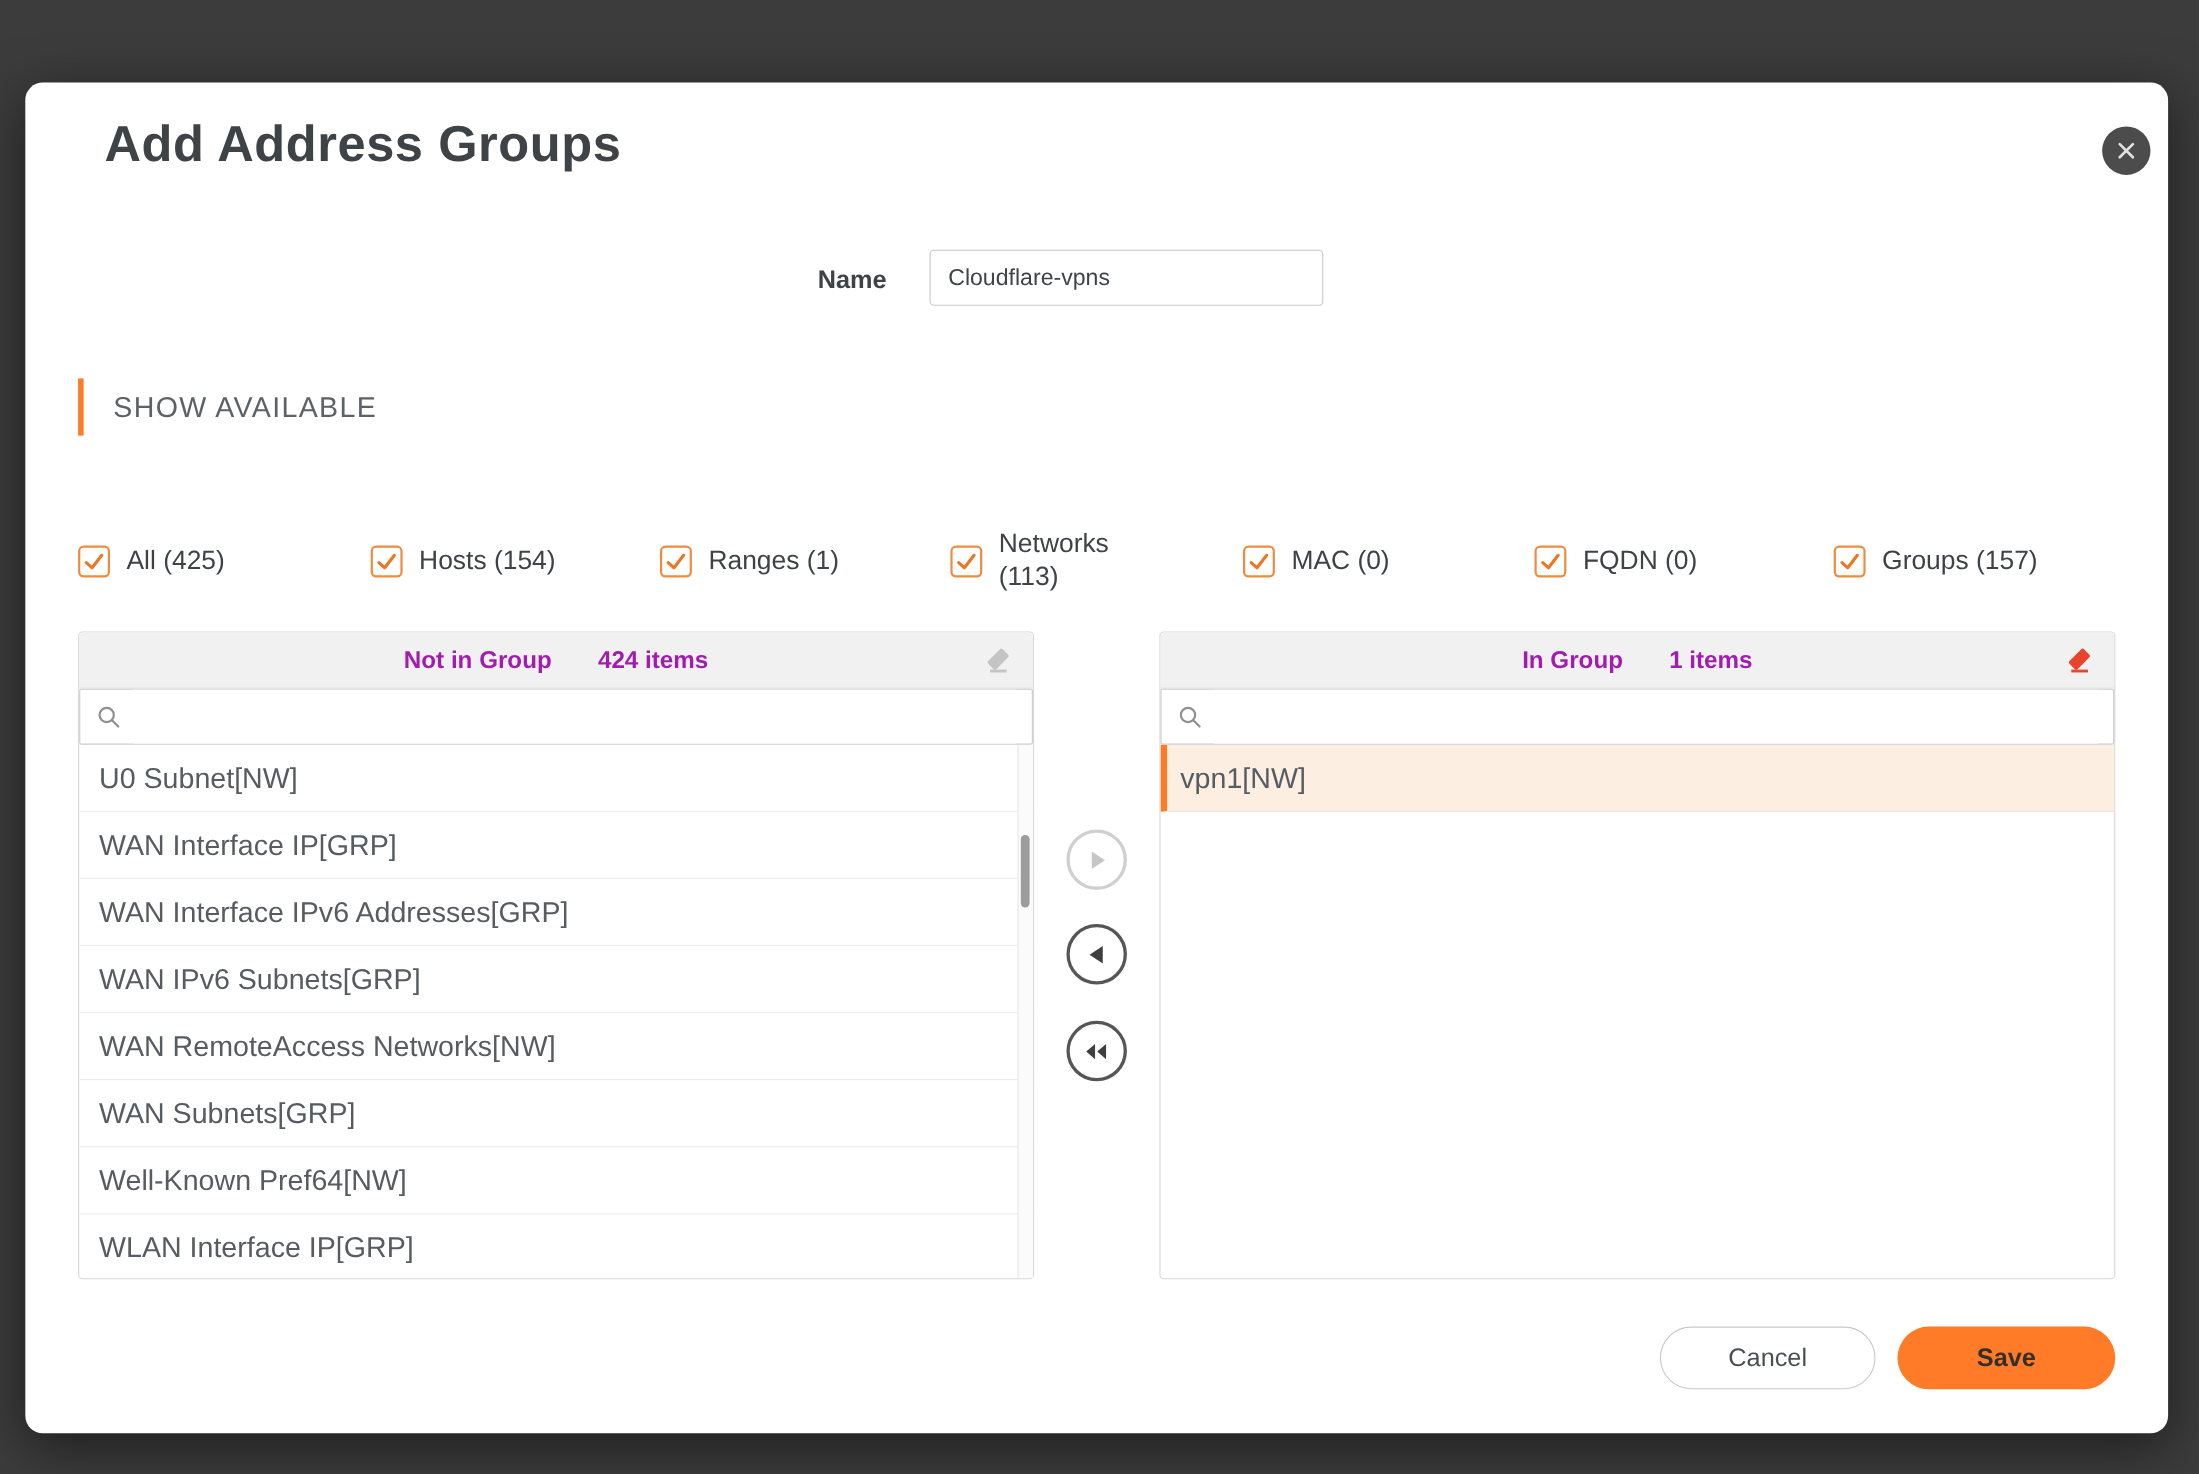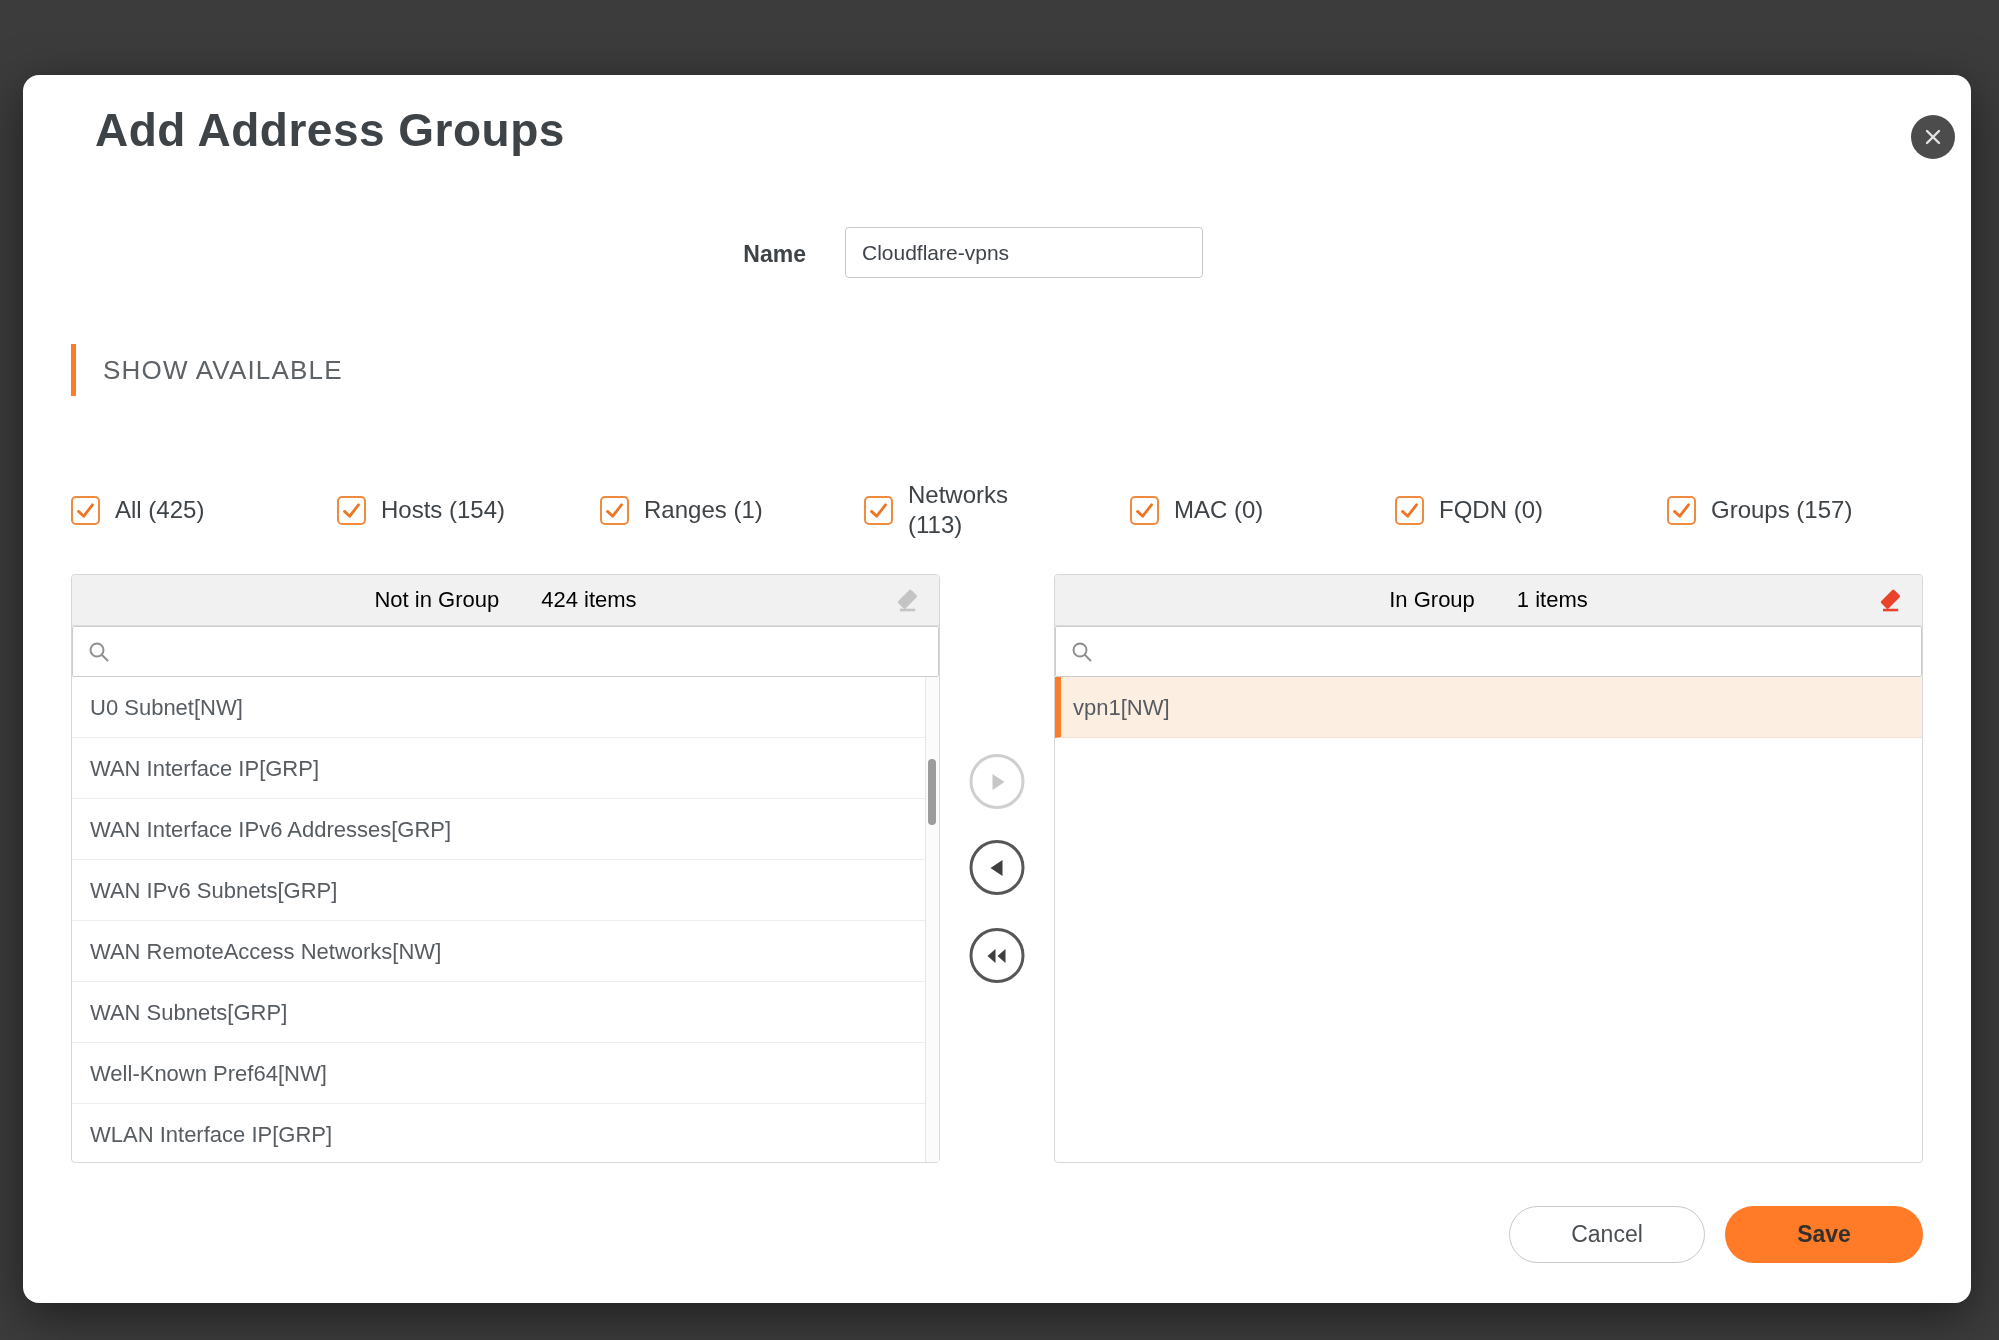--- a/index.html
+++ b/index.html
@@ -43,31 +43,31 @@
   .flabel.wrap { width:115px; line-height:1.25; }
 
   
   .panel { position:absolute; top:499px; width:869px; height:589px;
            border:1px solid #d7d7d7; border-radius:4px; background:#fff; }
   .panel.pleft  { left:48px; }
   .panel.pright { left:1031px; }
   .phead { height:51px; background:#f1f1f1; border-bottom:1px solid #dcdcdc;
            border-radius:4px 4px 0 0; display:flex; align-items:center;
            justify-content:center; gap:42px; position:relative; }
-  .ptitle, .pcount { font-size:22px; font-weight:normal; color:#000000; }
+  .ptitle, .pcount { font-size:22px; font-weight:bold; color:#a21caf; }
   .eraser { position:absolute; right:16px; top:50%; transform:translateY(-50%);
             width:32px; height:32px; border:none; background:transparent;
             display:flex; align-items:center; justify-content:center; cursor:pointer; }
   .search-row { height:51px; border:1px solid #cdcdcd; border-radius:2px;
                 display:flex; align-items:center; padding:0 14px; gap:10px; background:#fff; }
   .search-row input { border:none; outline:none; flex:1; height:100%; font-size:20px;
                       color:#3f444a; font-family:"Liberation Sans","DejaVu Sans",sans-serif; }
   .list { position:relative; height:485px; overflow:hidden; }
   .row { height:61px; line-height:61px; padding-left:18px; border-bottom:1px solid #ededed;
-         font-size:22px; color:#565c61; white-space:nowrap; cursor:pointer; }
+         font-size:26px; color:#565c61; white-space:nowrap; cursor:pointer; }
   .row.selected { background:#fdeee2; border-left:6px solid #ff7b28; padding-left:12px;
                   border-bottom:1px solid #f3e2d3; }
 
   
   .vtrack { position:absolute; top:0; right:0; width:14px; height:100%;
             background:#fbfbfb; border-left:1px solid #e6e6e6; }
   .vthumb { position:absolute; top:82px; right:3px; width:8px; height:66px;
             background:#9c9c9c; border-radius:4px; cursor:grab; }
 
   

